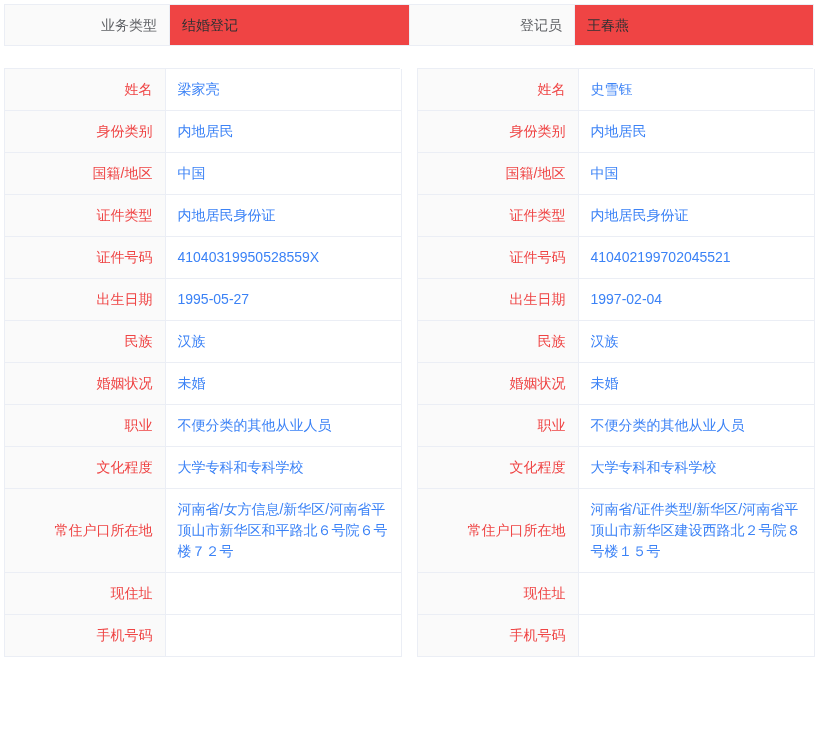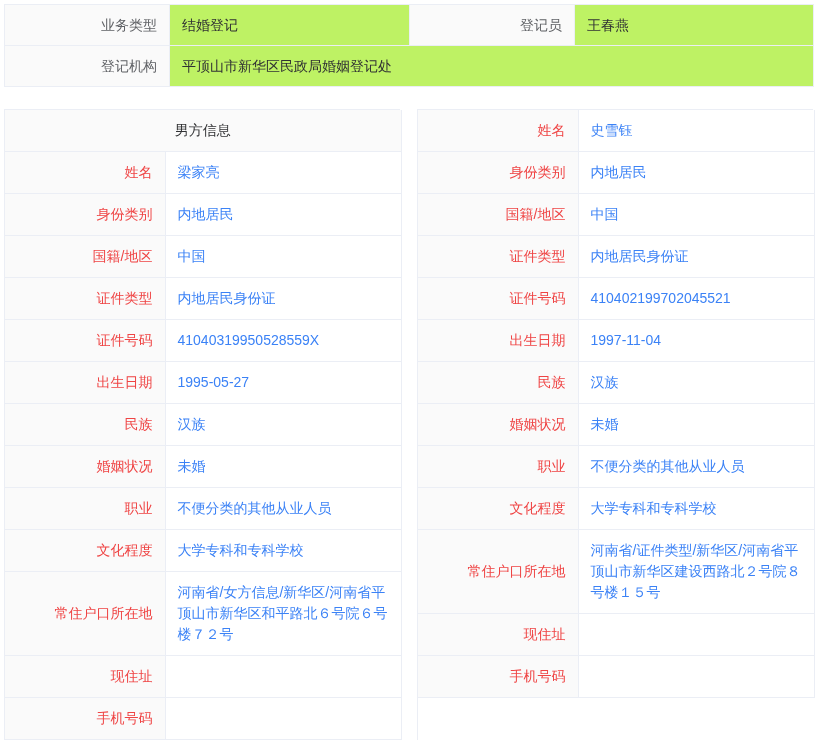--- a/index.html
+++ b/index.html
@@ -39,21 +39,21 @@
     box-sizing: border-box;
     margin-left: 21px;
   }
   td.lbl {
     background: #fafafa;
     color: #606266;
     text-align: right;
     font-weight: normal;
   }
   td.val {
-    background: #bef264;
+    background: #ef4444;
     color: #303133;
     text-align: left;
   }
   
   .parties {
     display: flex;
     gap: 17px;
     margin: 22px 4px 0 4px;
   }
   .party {
@@ -109,40 +109,33 @@
       <col style="width:165px">
       <col style="width:239px">
     </colgroup>
     <tbody>
       <tr>
         <td class="lbl">业务类型</td>
         <td class="val">结婚登记</td>
         <td class="lbl">登记员</td>
         <td class="val">王春燕</td>
       </tr>
-      <tr>
-        <td class="lbl">登记机构</td>
-        <td class="val" colspan="3">平顶山市新华区民政局婚姻登记处</td>
-      </tr>
     </tbody>
   </table>
 
   <div class="parties">
 
     <div class="party">
       <table class="party-tbl">
         <colgroup>
           <col style="width:160px">
           <col style="width:236px">
         </colgroup>
         <tbody>
           <tr>
-            <td class="party-title" colspan="2">男方信息</td>
-          </tr>
-          <tr>
             <td class="p-lbl">姓名</td>
             <td class="p-val">梁家亮</td>
           </tr>
           <tr>
             <td class="p-lbl">身份类别</td>
             <td class="p-val">内地居民</td>
           </tr>
           <tr>
             <td class="p-lbl">国籍/地区</td>
             <td class="p-val">中国</td>
@@ -213,21 +206,21 @@
           <tr>
             <td class="p-lbl">证件类型</td>
             <td class="p-val">内地居民身份证</td>
           </tr>
           <tr>
             <td class="p-lbl">证件号码</td>
             <td class="p-val">410402199702045521</td>
           </tr>
           <tr>
             <td class="p-lbl">出生日期</td>
-            <td class="p-val">1997-11-04</td>
+            <td class="p-val">1997-02-04</td>
           </tr>
           <tr>
             <td class="p-lbl">民族</td>
             <td class="p-val">汉族</td>
           </tr>
           <tr>
             <td class="p-lbl">婚姻状况</td>
             <td class="p-val">未婚</td>
           </tr>
           <tr>

